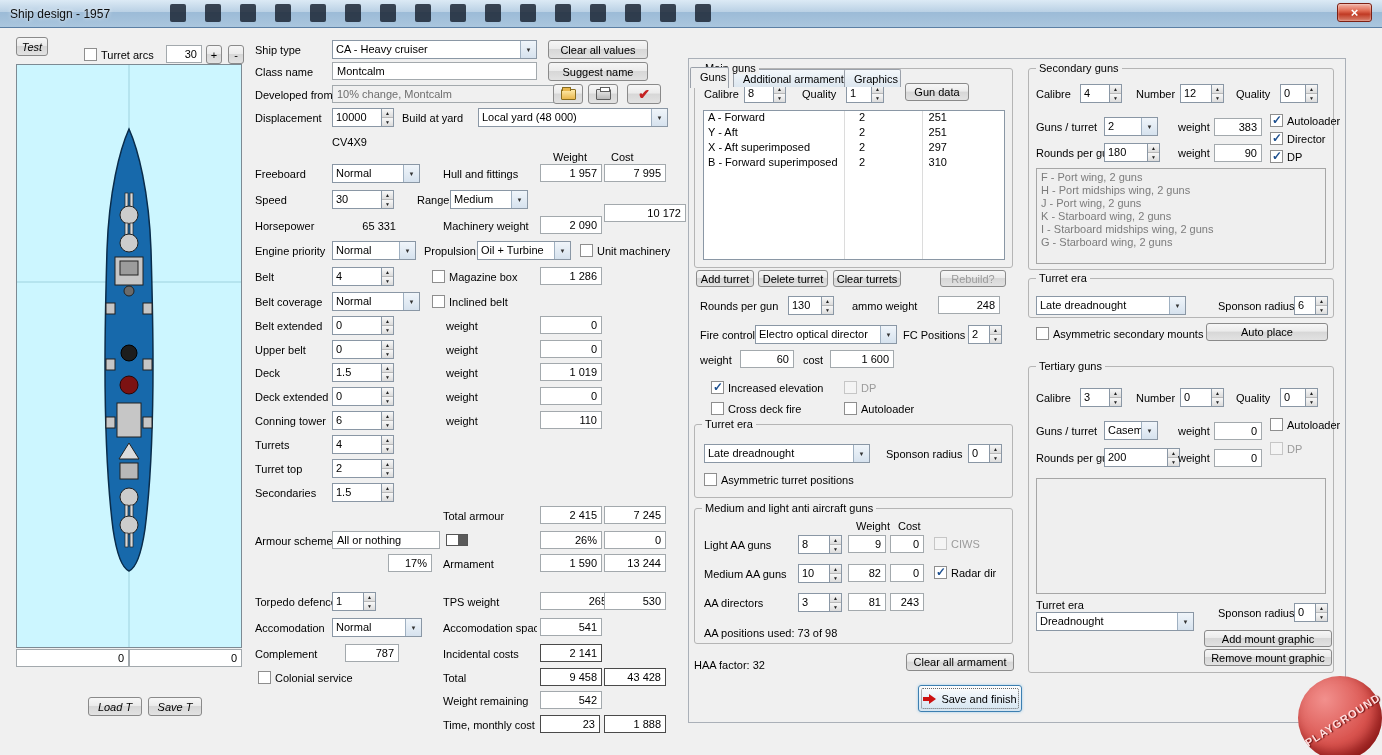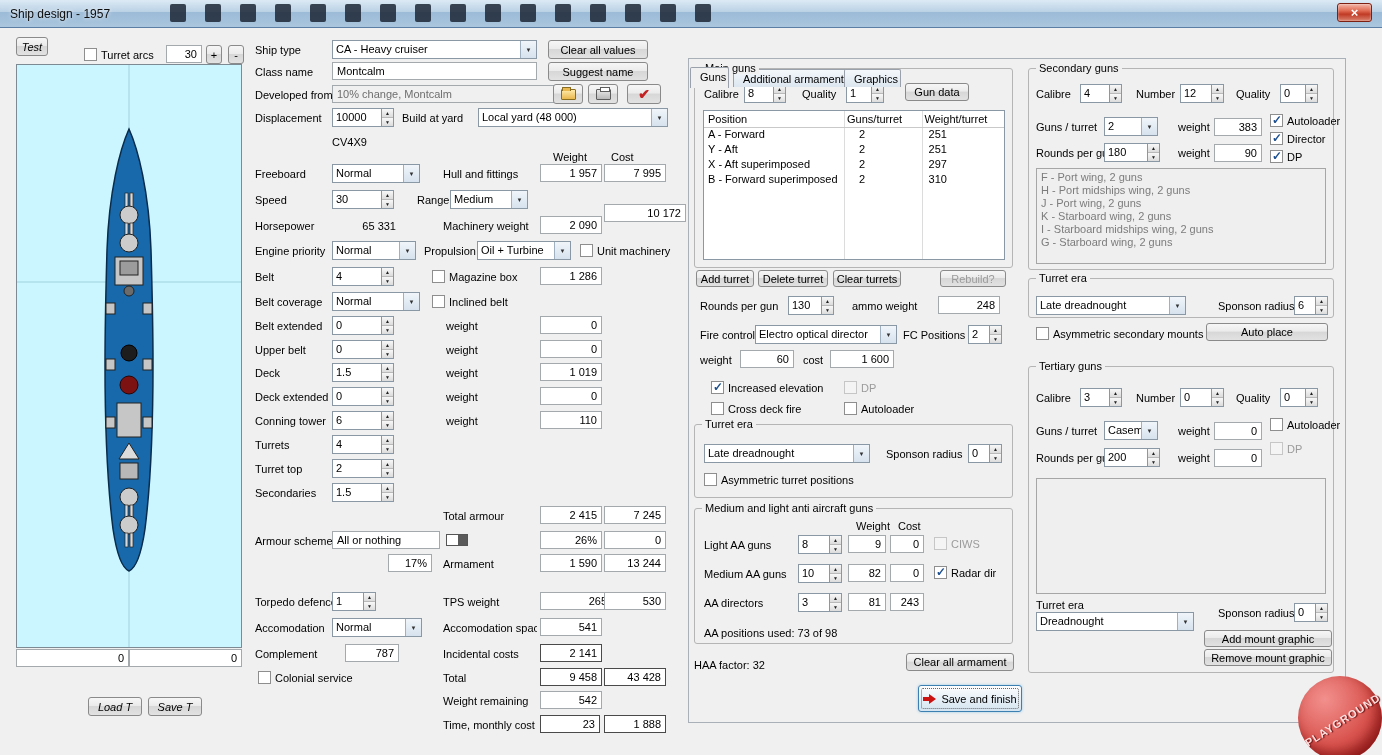--- a/index.html
+++ b/index.html
@@ -447,25 +447,20 @@
       <span class="ud">
           <div>▲</div>
           <div>▼</div>
         </span>
     </div>
     <div class="btn" style="left:905px;top:55px;width:64px;height:18px">
         <span>Gun data</span>
       </div>
 
     <div class="gtable" style="left:703px;top:82px;width:302px;height:150px">
-      <div class="thdr">
-        <span class="th1">Position</span>
-        <span class="th2">Guns/turret</span>
-        <span class="th3">Weight/turret</span>
-      </div>
       <div>
           <div class="trow">
             <span class="tc1">A - Forward</span>
             <span class="tc2">2</span>
             <span class="tc3">251</span>
           </div>
           <div class="trow">
             <span class="tc1">Y - Aft</span>
             <span class="tc2">2</span>
             <span class="tc3">251</span>
@@ -746,21 +741,21 @@
         <span class="carrow">▼</span>
     </div>
     <span class="lbl" style="left:1178px;top:397px">weight</span>
     <div class="fld num" style="left:1214px;top:394px;width:48px">0</div>
     <div class="chk" style="left:1270px;top:390px">
       <span class="box"></span>
         <span>Autoloader</span>
     </div>
 
     <span class="lbl" style="left:1036px;top:424px">Rounds per gun</span>
-    <div class="spinner" style="left:1104px;top:420px;width:56px">
+    <div class="spinner" style="left:1104px;top:420px;width:76px">
       <span class="sval">200</span>
       <span class="ud">
           <div>▲</div>
           <div>▼</div>
         </span>
     </div>
     <span class="lbl" style="left:1178px;top:424px">weight</span>
     <div class="fld num" style="left:1214px;top:421px;width:48px">0</div>
     <div class="chk disabled" style="left:1270px;top:414px">
       <span class="box"></span>

